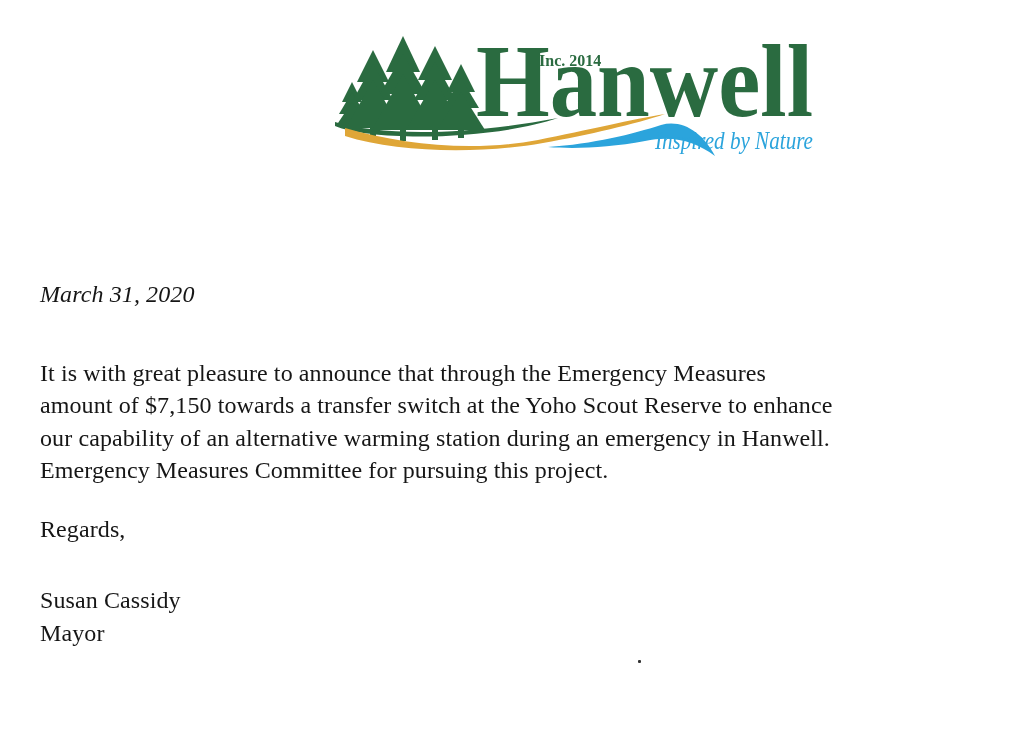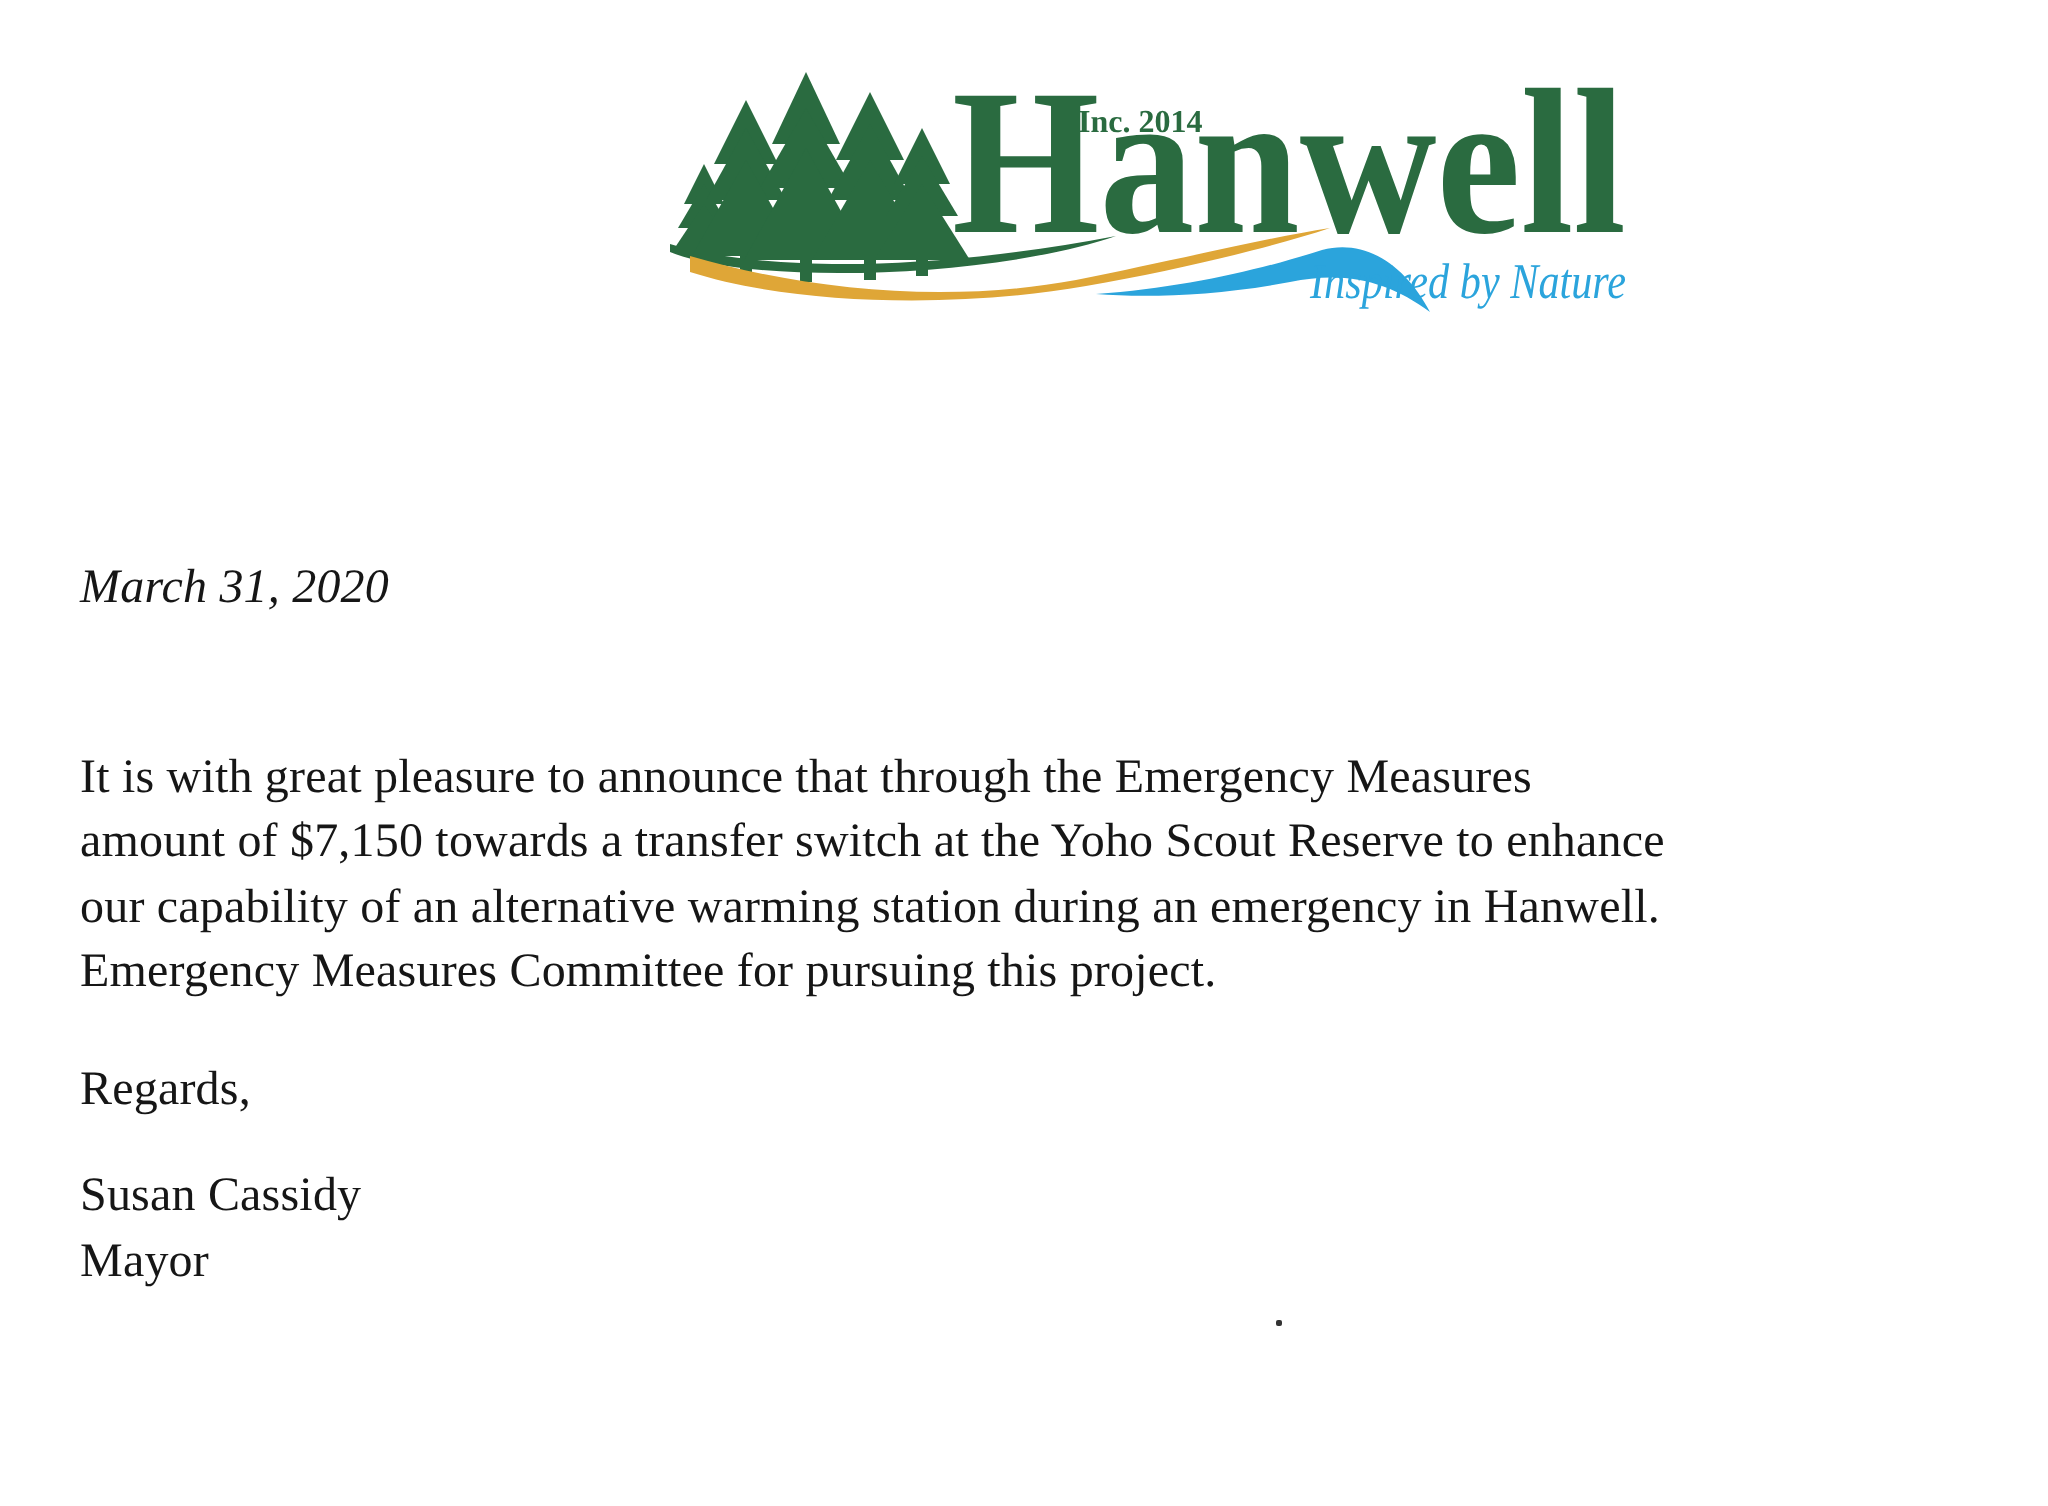--- a/index.html
+++ b/index.html
@@ -27,23 +27,23 @@
     position: absolute;
     left: 40px;
     top: 278px;
     width: 950px;
     font-size: 24px;
     line-height: 32.5px;
     color: #161616;
     letter-spacing: 0.1px;
   }
   .letter-date { margin: 0; font-style: italic; }
-  .letter-paragraph { margin-top: 62px; }
+  .letter-paragraph { margin-top: 46px; }
   .letter-closing { margin-top: 26px; }
-  .signature-name { margin-top: 21px; }
+  .signature-name { margin-top: 39px; }
   .signature-title { margin-top: 0; }
   .stray-mark {
     position: absolute;
     left: 638px;
     top: 660px;
     width: 3px;
     height: 3px;
     background: #333333;
     border-radius: 1px;
   }

